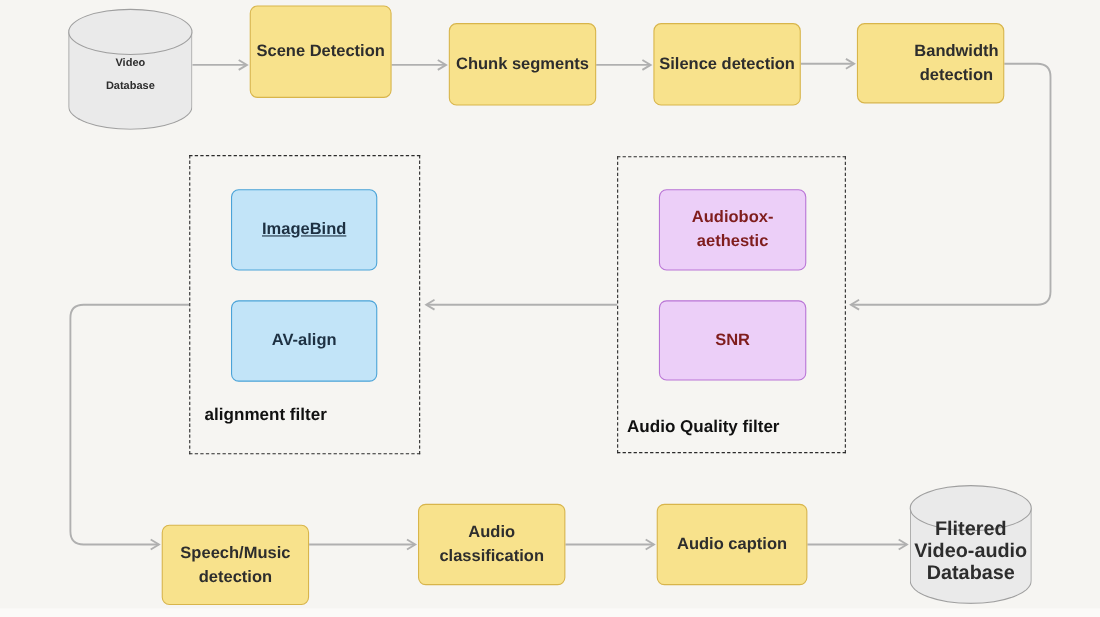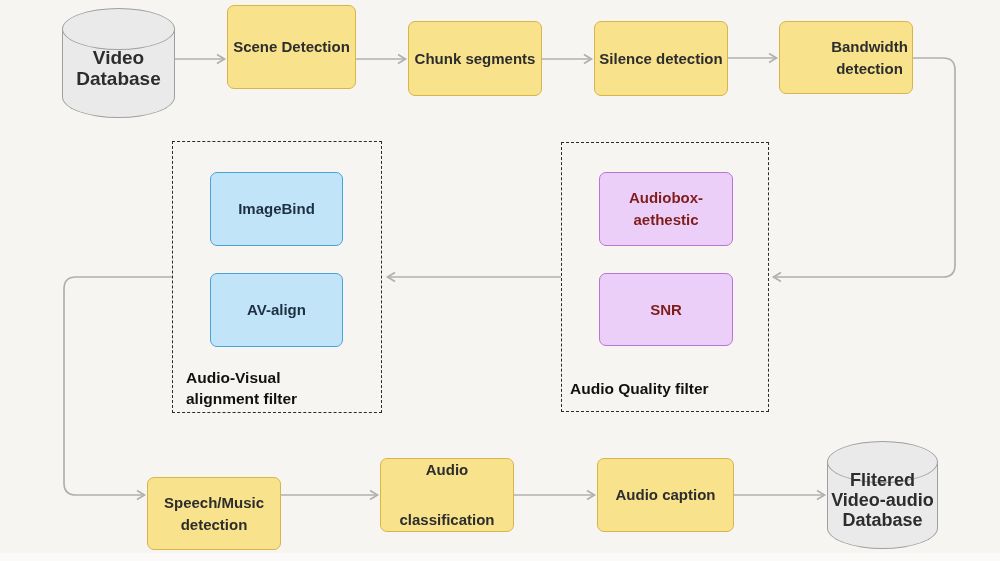--- a/index.html
+++ b/index.html
@@ -98,21 +98,21 @@
   .cyl-text {
     position: absolute;
     inset: 0;
     z-index: 3;
     display: flex;
     flex-direction: column;
     align-items: center;
     justify-content: center;
     padding-top: 10px;
     font-weight: 700;
-    font-size: 19px;
+    font-size: 10px;
     line-height: 21px;
     color: #2d2d2d;
     text-align: center;
   }
 </style>
 </head>
 <body>
 
 <div class="canvas">
 
@@ -151,48 +151,47 @@
   </div>
   <div class="box yellow" style="left:594px; top:21px; width:134px; height:75px;">
     <span>Silence detection</span>
   </div>
   <div class="box yellow" style="left:779px; top:21px; width:134px; height:73px;padding-left:47px;">
     <span>Bandwidth</span>
     <span>detection</span>
   </div>
 
   <div class="dashed-group" style="left:172px; top:141px; width:210px; height:272px;"></div>
-  <div class="box blue" style="left:210px; top:172px; width:133px; height:74px;">
+  <div class="box blue" style="left:210px; top:172px; width:133px; height:74px;text-decoration:underline;">
     <span>ImageBind</span>
   </div>
   <div class="box blue" style="left:210px; top:273px; width:133px; height:74px;">
     <span>AV-align</span>
   </div>
   <div class="group-caption" style="left:186px; top:367px; width:180px;">
-    <div>Audio-Visual</div>
     <div>alignment filter</div>
   </div>
 
   <div class="dashed-group" style="left:561px; top:142px; width:208px; height:270px;"></div>
   <div class="box purple" style="left:599px; top:172px; width:134px; height:74px;">
     <span>Audiobox-</span>
     <span>aethestic</span>
   </div>
   <div class="box purple" style="left:599px; top:273px; width:134px; height:73px;">
     <span>SNR</span>
   </div>
   <div class="group-caption" style="left:570px; top:378px; width:190px;">
     <div>Audio Quality filter</div>
   </div>
 
   <div class="box yellow" style="left:147px; top:459px; width:134px; height:73px;margin-top:18px;">
     <span>Speech/Music</span>
     <span>detection</span>
   </div>
-  <div class="box yellow" style="left:380px; top:458px; width:134px; height:74px;justify-content:space-between;">
+  <div class="box yellow" style="left:380px; top:458px; width:134px; height:74px;">
     <span>Audio</span>
     <span>classification</span>
   </div>
   <div class="box yellow" style="left:597px; top:458px; width:137px; height:74px;">
     <span>Audio caption</span>
   </div>
 
   <div class="cylinder" style="left:827px; top:441px; width:111px; height:108px;">
     <div class="cyl-top"></div>
     <div class="cyl-body"></div>

